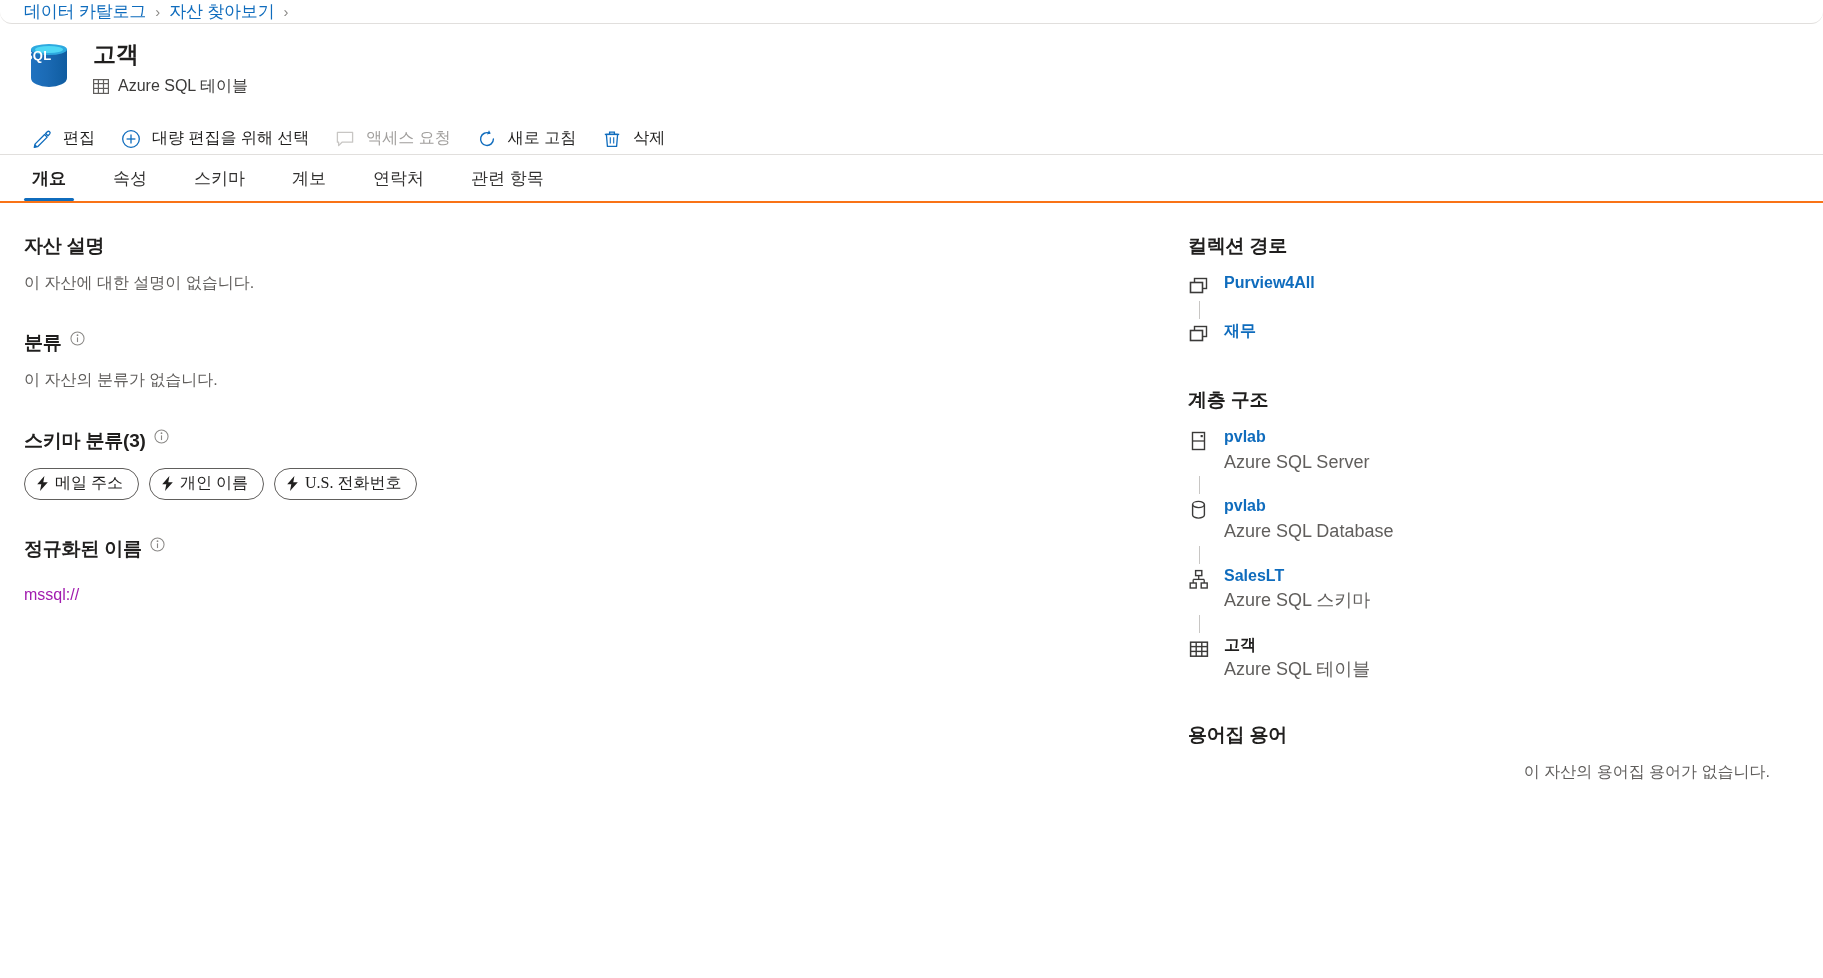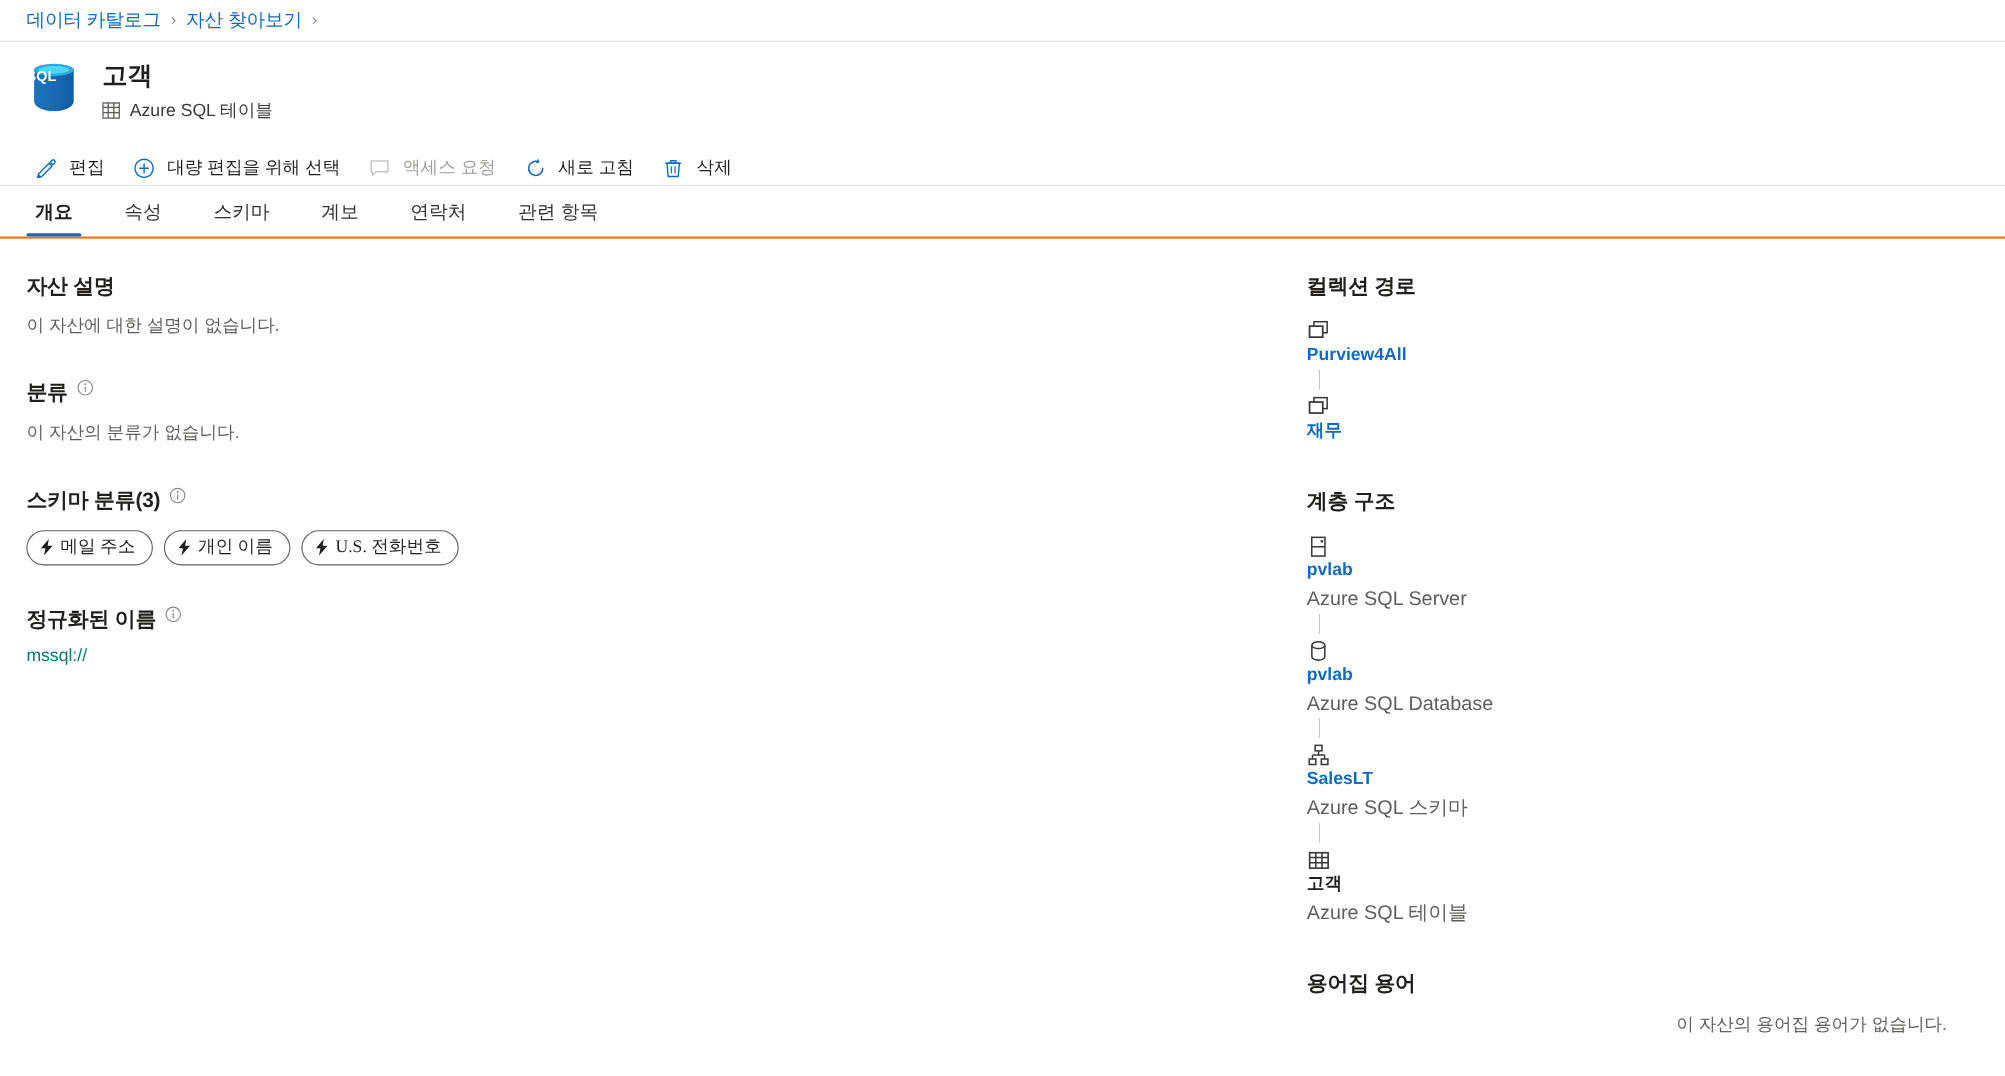--- a/index.html
+++ b/index.html
@@ -8,27 +8,28 @@
     margin: 0; padding: 0;
     width: 1823px; height: 978px;
     background: #ffffff;
     font-family: "Liberation Sans", "DejaVu Sans", sans-serif;
     color: #201f1e;
     overflow: hidden;
   }
 
   
   .breadcrumb {
-    height: 38px;
+    height: 24px;
     display: flex;
     align-items: center;
     padding-left: 24px;
     border-bottom: 1px solid #e1dfdd;
     background: #ffffff;
     font-size: 17px;
+    border-radius: 19px;
   }
   .crumb-link {
     color: #0f6cbd;
     cursor: pointer;
     white-space: nowrap;
     letter-spacing: -0.2px;
   }
   .crumb-sep {
     color: #8a8886;
     margin: 0 9px;
@@ -225,38 +226,37 @@
     cursor: pointer;
     white-space: nowrap;
   }
   .bolt {
     width: 13px; height: 15px;
     margin-right: 6px;
     flex: 0 0 auto;
   }
 
   .qualified-value {
-    margin-top: 12px;
-    font-size: 16px;
-    color: #0f766e;
+    margin-top: 24px;
+    font-size: 16px;
+    color: #a21caf;
   }
 
   
   .side-title {
     font-size: 19px;
     font-weight: bold;
     color: #201f1e;
     margin-bottom: 14px;
     letter-spacing: -0.2px;
   }
   .side-block { margin-bottom: 40px; }
   .node {
     display: flex;
     align-items: flex-start;
-    flex-direction: column;
   }
   .node-ico {
     width: 22px; height: 24px;
     margin-right: 14px;
     flex: 0 0 auto;
     margin-top: 2px;
   }
   .node-text { line-height: 1.3; }
   .node-link {
     font-size: 16px;

